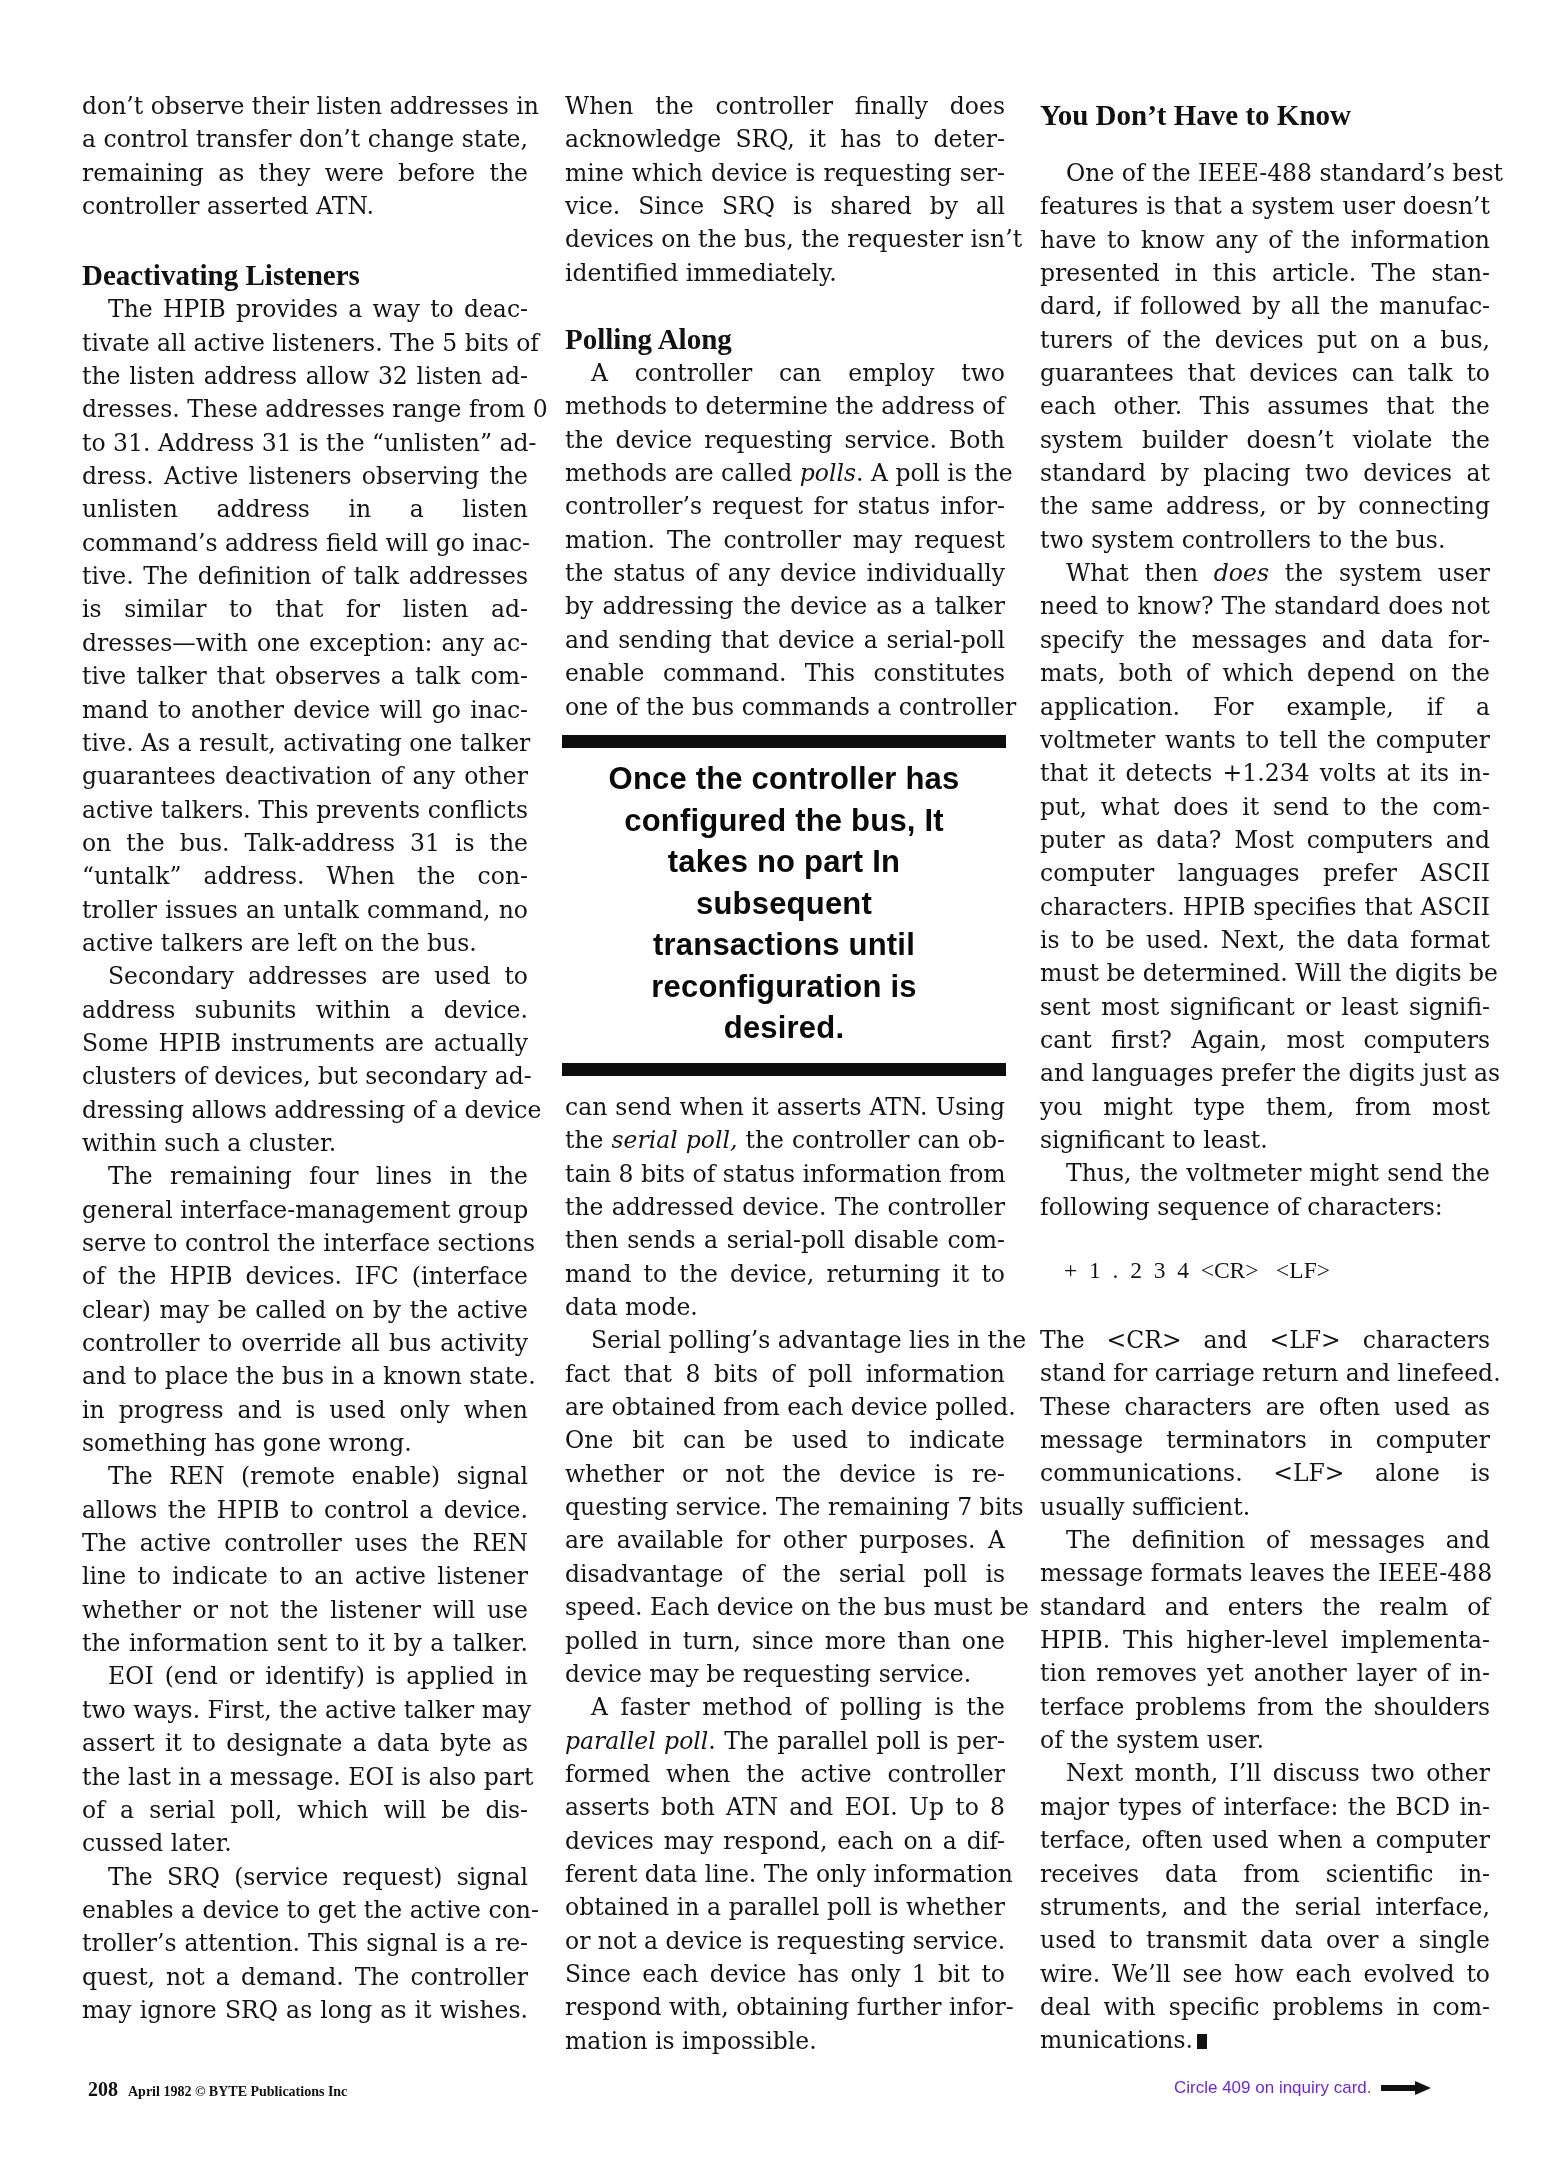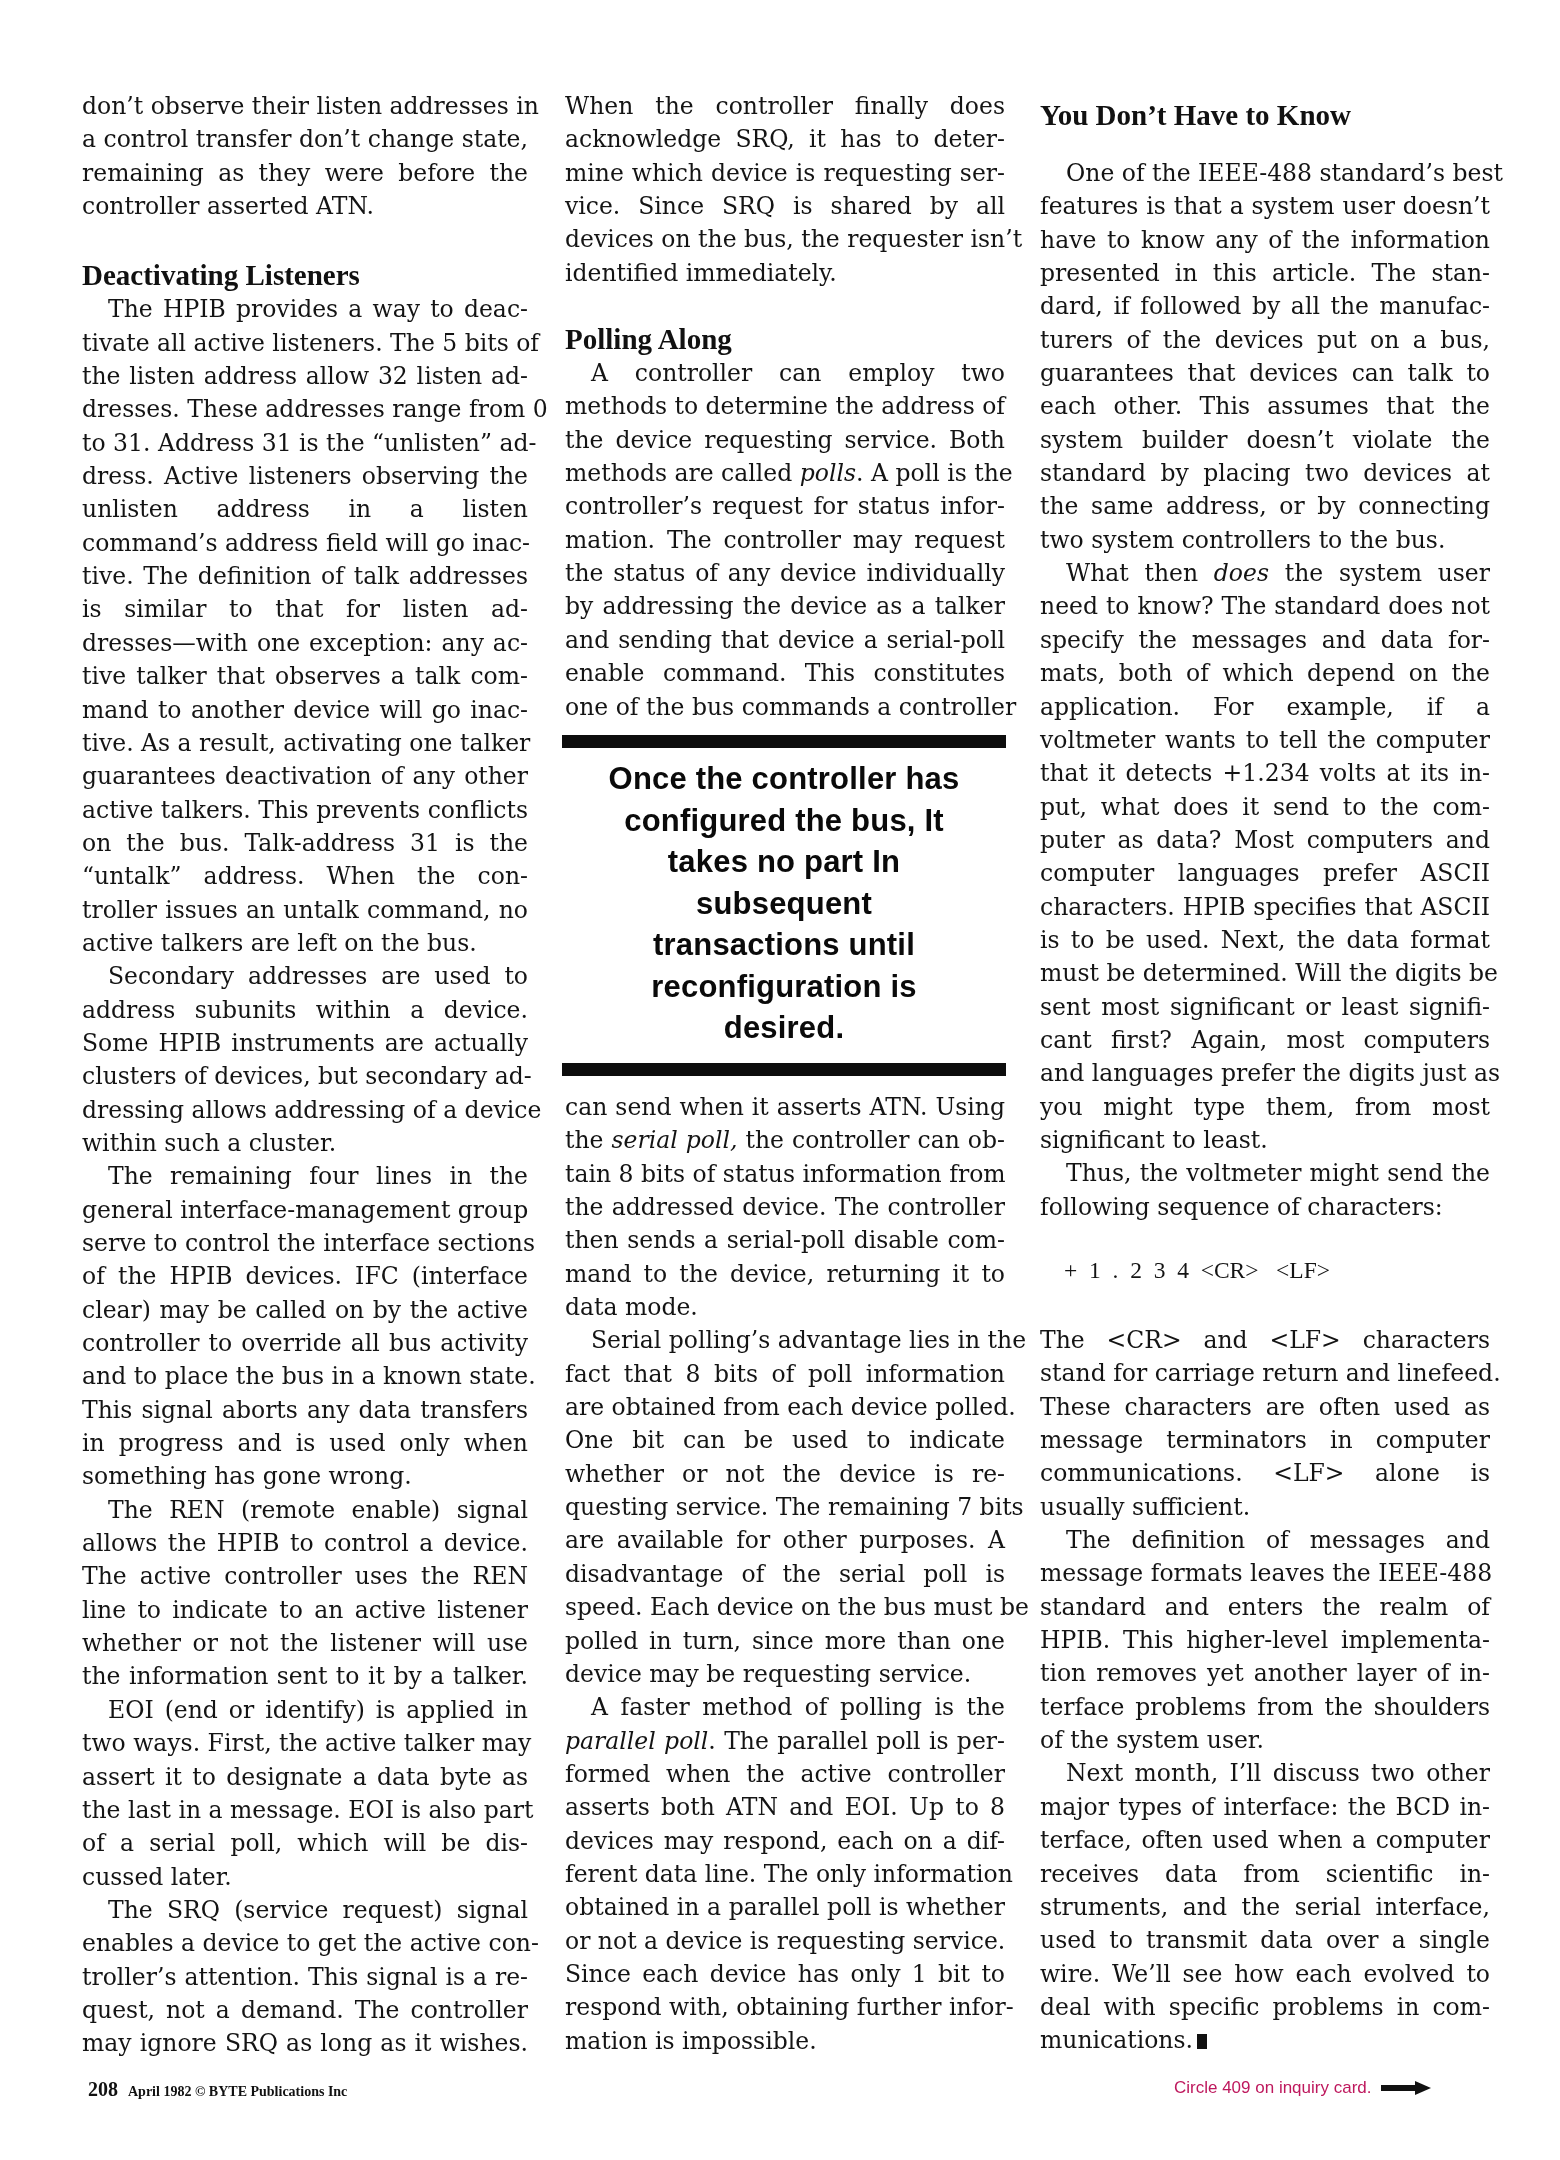--- a/index.html
+++ b/index.html
@@ -11,21 +11,21 @@
   .heading { font-family: "Liberation Serif", "DejaVu Serif", serif; font-weight: bold; font-size: 29px; line-height: 36px; height: 36px; white-space: nowrap; color: #111; }
   .gap { display: block; }
   em { font-style: italic; }
   .pullquote { position: absolute; left: 562px; width: 444px; }
   .pq-bar { position: absolute; left: 0; width: 444px; height: 13px; background: #0d0d0d; }
   .pq-text { position: absolute; left: 0; width: 444px; text-align: center; font-family: Liberation Sans, sans-serif; font-weight: bold; font-size: 31px; line-height: 41.5px; color: #0a0a0a; letter-spacing: 0.2px; }
   .seq { position: absolute; font-family: Liberation Serif, serif; font-size: 23.5px; white-space: pre; color: #141414; }
   .footer-left { position: absolute; left: 88px; top: 2078px; font-family: "Liberation Serif", "DejaVu Serif", serif; white-space: nowrap; color: #111; }
   .footer-left .pg { font-weight: bold; font-size: 20px; margin-right: 6px; }
   .footer-left .pub { font-weight: bold; font-size: 14px; margin-top: 28px; }
-  .footer-right { position: absolute; left: 1174px; top: 2078px; font-family: "Liberation Sans", "DejaVu Sans", sans-serif; font-size: 17px; color: #be185d; white-space: nowrap; display: flex; align-items: center; text-align: center; }
+  .footer-right { position: absolute; left: 1174px; top: 2078px; font-family: "Liberation Sans", "DejaVu Sans", sans-serif; font-size: 17px; color: #6d28d9; white-space: nowrap; display: flex; align-items: center; text-align: center; }
   .arrow { display: inline-block; margin-left: 10px; position: relative; width: 50px; height: 14px; }
   .arrow .shaft { position: absolute; left: 0; top: 4px; width: 36px; height: 6px; background: #111; }
   .arrow .head { position: absolute; left: 34px; top: 0; width: 0; height: 0; border-top: 7px solid transparent; border-bottom: 7px solid transparent; border-left: 16px solid #111; }
   .endmark { display: inline-block; width: 10px; height: 15px; background: #111; margin-left: 4px; vertical-align: -1px; }
 </style>
 </head>
 <body>
 
 <div class="col" style="left:82px; top:90px; width:446px;">
   <div>
@@ -67,21 +67,20 @@
     <span class="line last">within such a cluster.</span>
   </div>
   <div>
     <span class="line indent">The remaining four lines in the</span>
     <span class="line">general interface-management group</span>
     <span class="line">serve to control the interface sections</span>
     <span class="line">of the HPIB devices. IFC (interface</span>
     <span class="line">clear) may be called on by the active</span>
     <span class="line">controller to override all bus activity</span>
     <span class="line">and to place the bus in a known state.</span>
-    <span class="line">This signal aborts any data transfers</span>
     <span class="line">in progress and is used only when</span>
     <span class="line last">something has gone wrong.</span>
   </div>
   <div>
     <span class="line indent">The REN (remote enable) signal</span>
     <span class="line">allows the HPIB to control a device.</span>
     <span class="line">The active controller uses the REN</span>
     <span class="line">line to indicate to an active listener</span>
     <span class="line">whether or not the listener will use</span>
     <span class="line">the information sent to it by a talker.</span>

